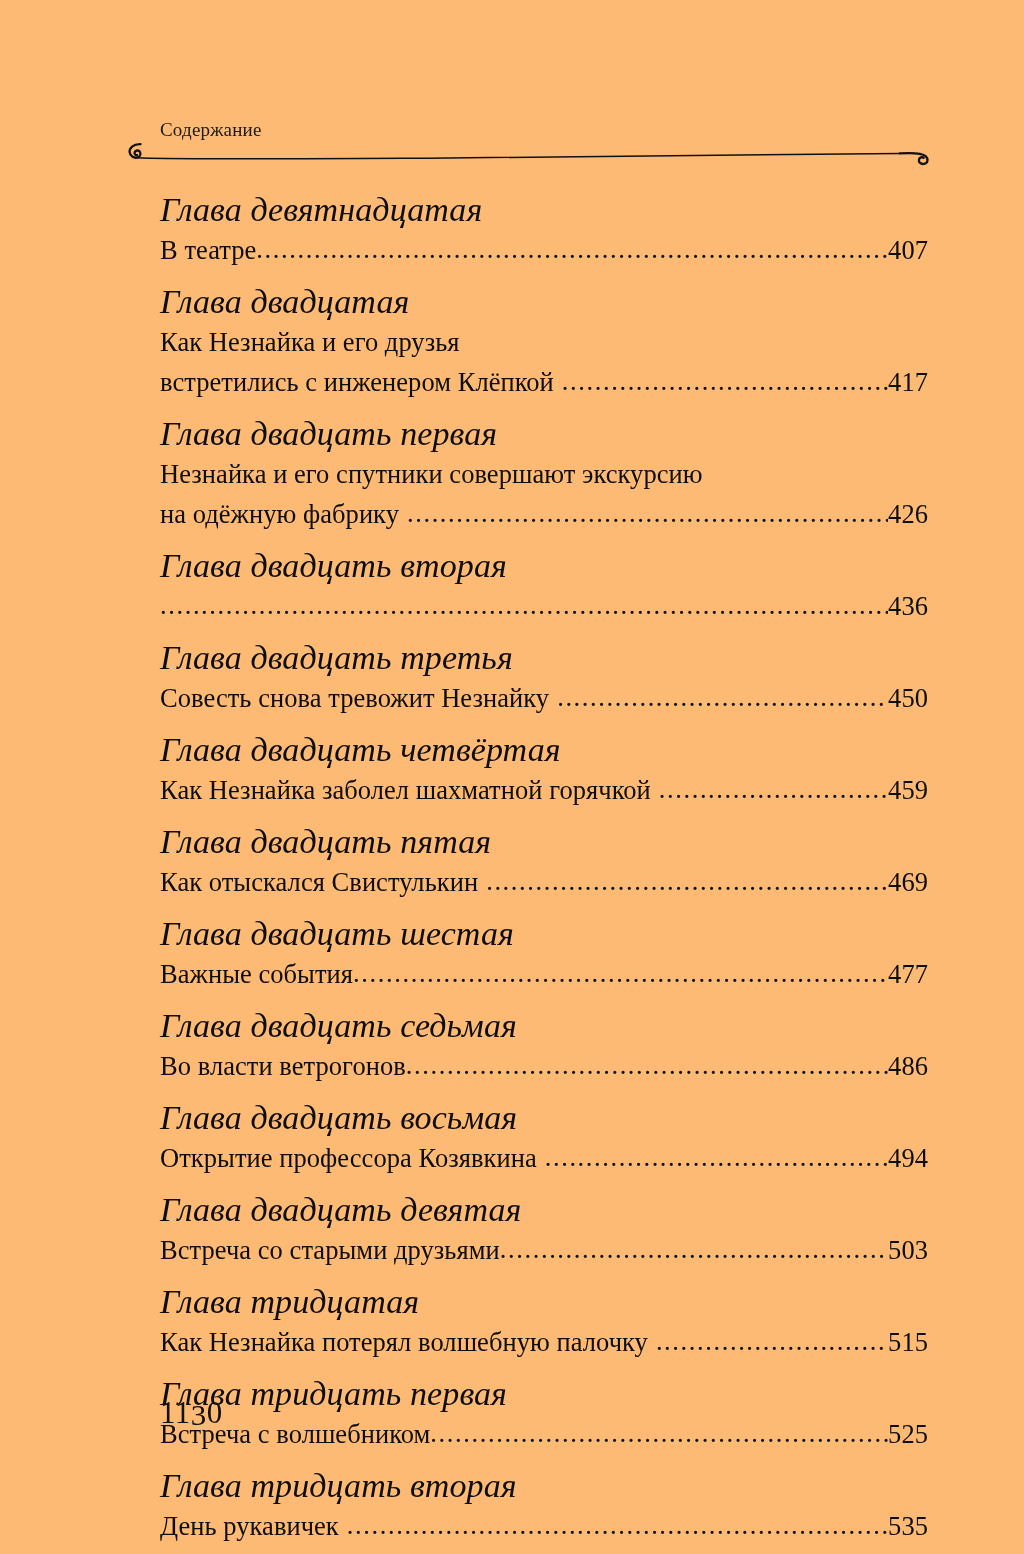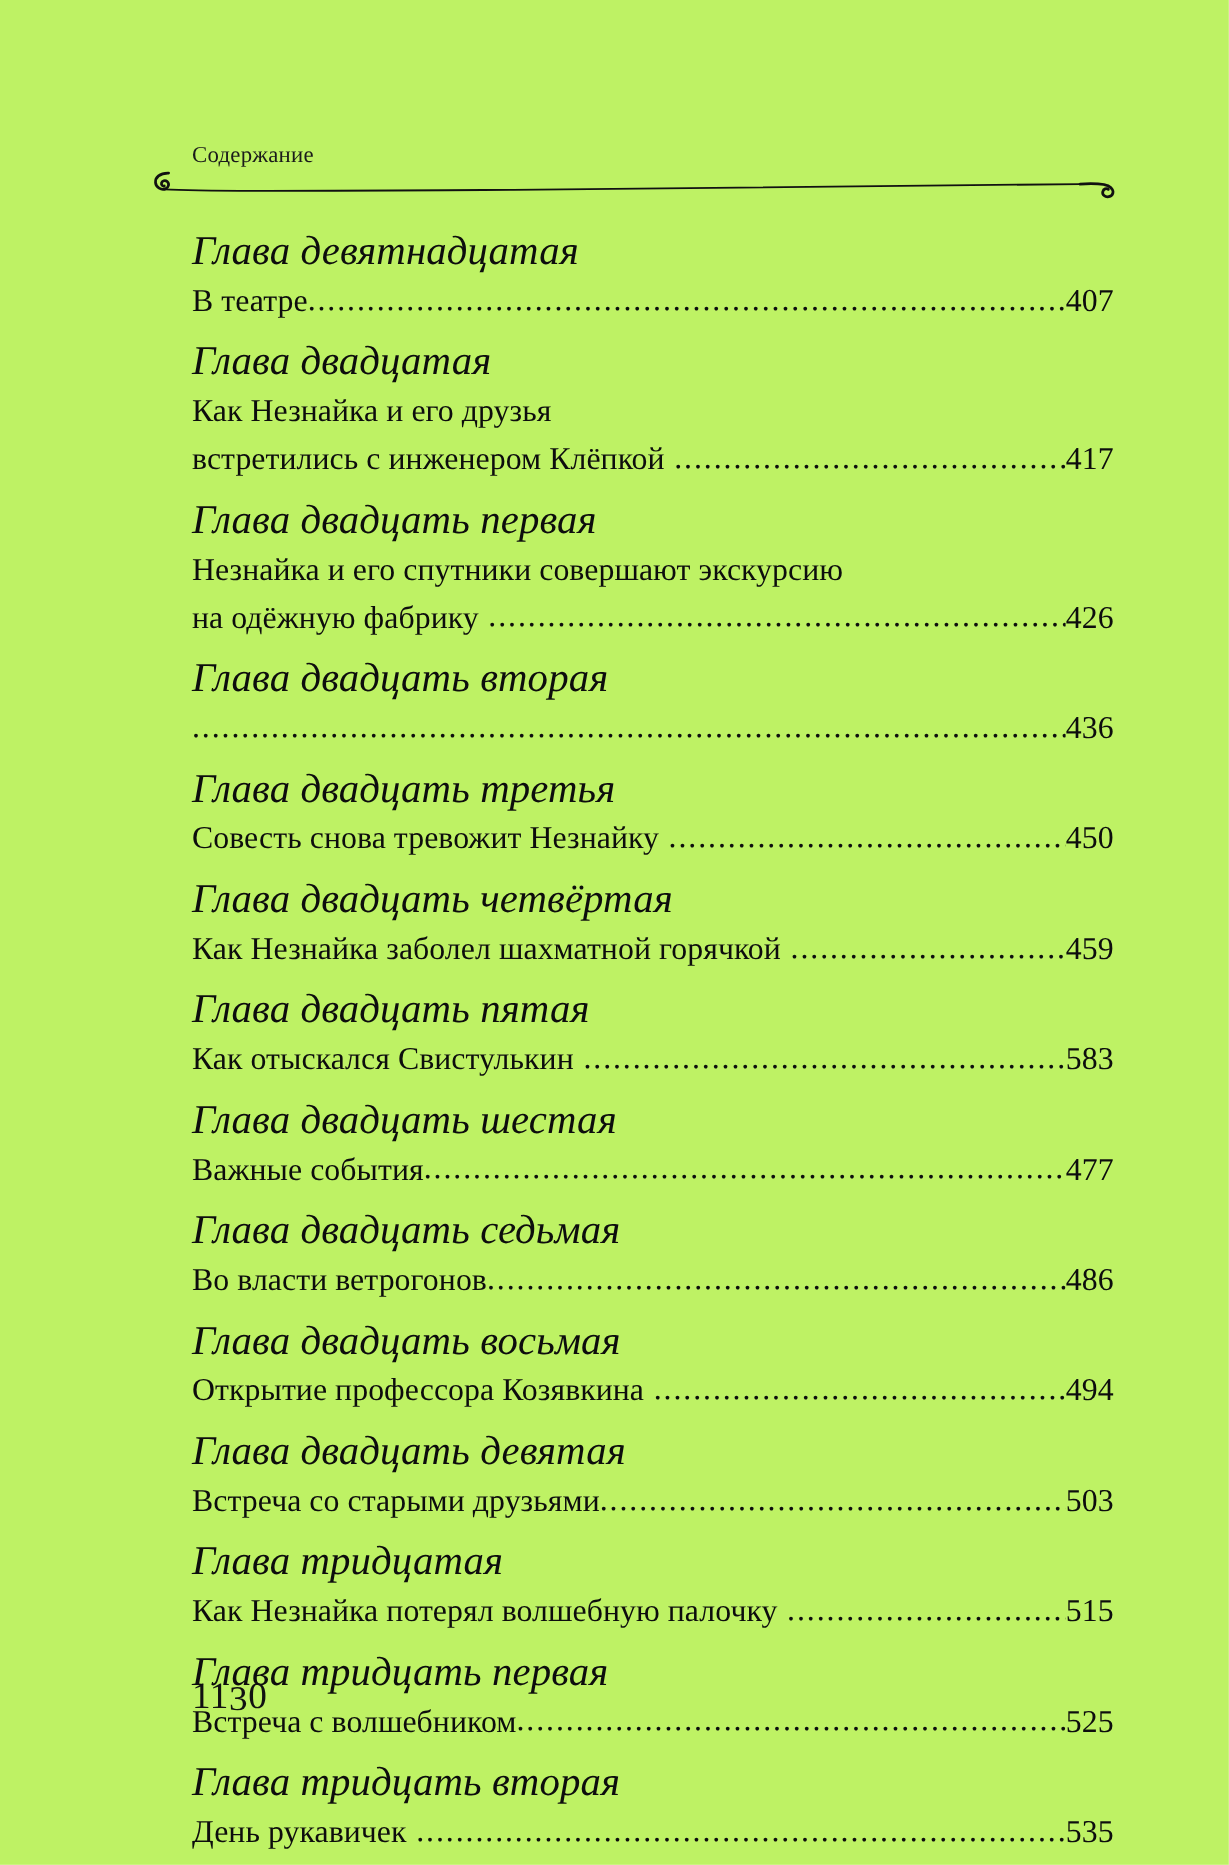--- a/index.html
+++ b/index.html
@@ -12,21 +12,21 @@
     height: 1554px;
     position: relative;
     font-family: "Liberation Serif", "DejaVu Serif", serif;
     color: #0d0d0d;
     overflow: hidden;
   }
 
   .page {
     position: absolute;
     inset: 0;
-    background: #bef264;
+    background: #fdba74;
   }
 
   
   .running-head {
     position: absolute;
     left: 160px;
     top: 119px;
     font-size: 19px;
     letter-spacing: 0.2px;
     color: #1a1a1a;
@@ -194,21 +194,21 @@
           <span class="lr-text">Как Незнайка заболел шахматной горячкой</span>
           <span class="lr-dots">..........................................................................................</span>
           <span class="lr-page">459</span>
         </div>
       </div>
       <div class="toc-entry">
         <div class="chapter-heading">Глава двадцать пятая</div>
         <div class="leader-row gap">
           <span class="lr-text">Как отыскался Свистулькин</span>
           <span class="lr-dots">..........................................................................................</span>
-          <span class="lr-page">583</span>
+          <span class="lr-page">469</span>
         </div>
       </div>
       <div class="toc-entry">
         <div class="chapter-heading">Глава двадцать шестая</div>
         <div class="leader-row">
           <span class="lr-text">Важные события</span>
           <span class="lr-dots">..........................................................................................</span>
           <span class="lr-page">477</span>
         </div>
       </div>

